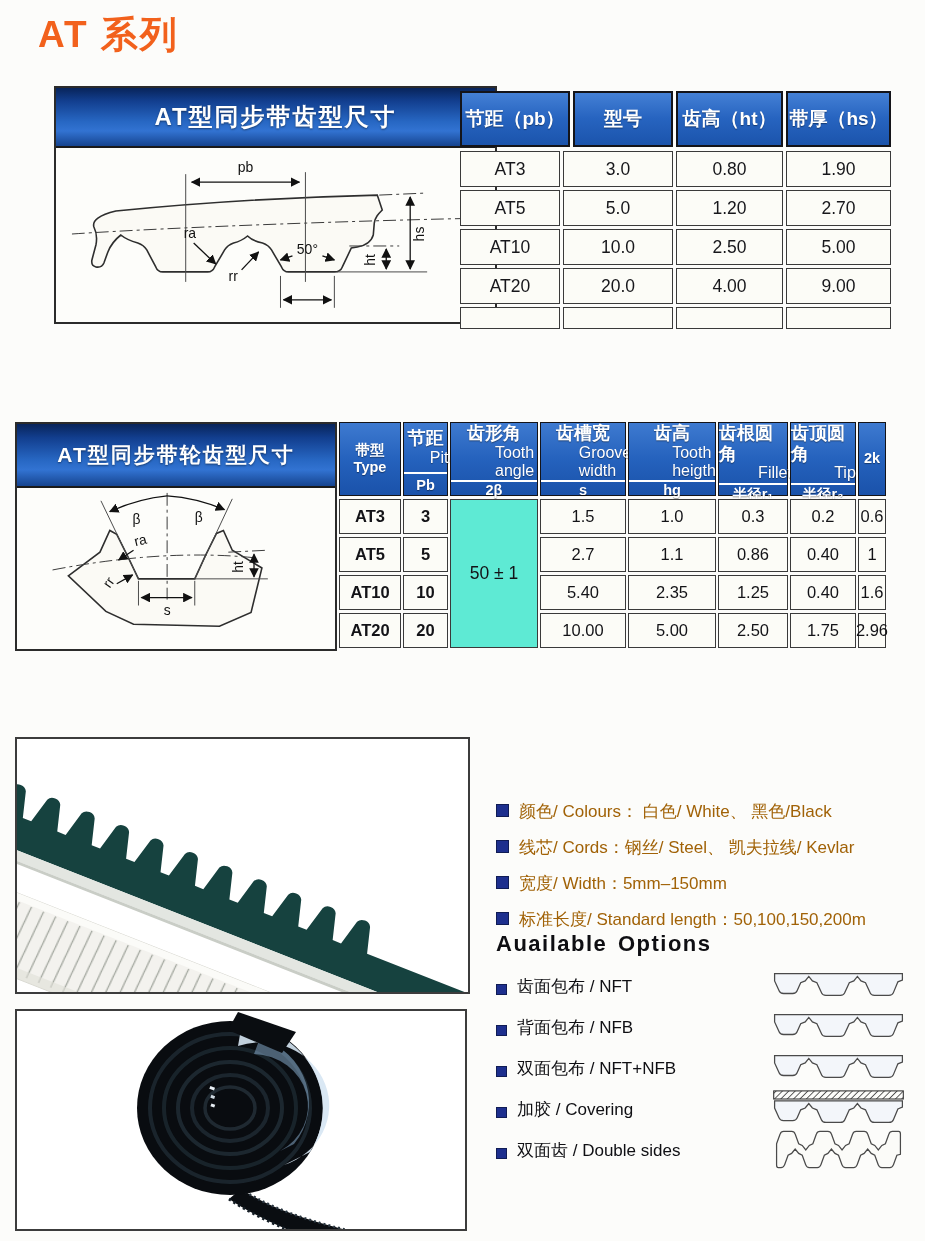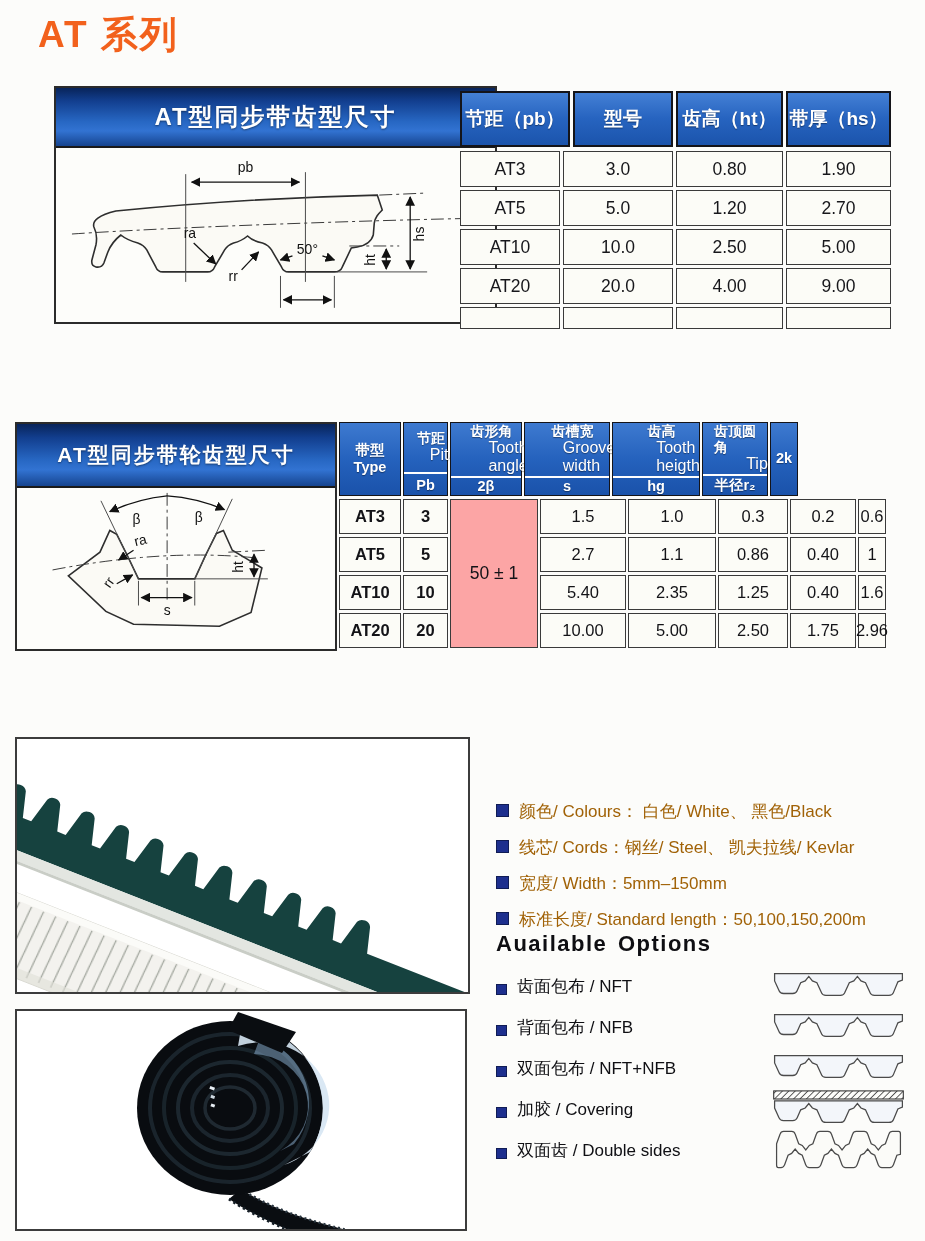--- a/index.html
+++ b/index.html
@@ -44,33 +44,33 @@
   .w0{width:100px}.w1{width:110px}.w2{width:107px}.w3{width:105px}
   
   .t2-right { position:absolute; left:324px; top:0; width:555px; height:229px; }
   .t2-hrow { display:flex; gap:2px; height:74px; }
   .t2-hcol {
     background:linear-gradient(180deg,#3e7ad0 0%,#2562bd 50%,#1a52aa 100%);
     border:1.5px solid #141419; color:#fff; display:flex; flex-direction:column;
     text-shadow:0 1px 1px rgba(0,0,0,.4);
   }
   .t2-sub-top { flex:1; display:flex; flex-direction:column; align-items:center; justify-content:center; line-height:1.15; }
-  .t2-zh { font-size:14px; font-weight:bold;margin-left:11px; }
+  .t2-zh { font-size:18px; font-weight:bold; }
   .t2-en { font-size:16px;margin-left:44px; }
   .t2-sym { height:23px; border-top:2px solid #fff; display:flex; align-items:center; justify-content:center; font-size:14.5px; font-weight:bold; }
   .t2-solid { align-items:center; justify-content:center; font-weight:bold; font-size:14.5px; line-height:1.2; text-align:center; }
   .t2-data { position:relative; margin-top:3px; }
   .t2-drow { display:flex; gap:2px; height:35px; margin-bottom:3px; }
   .t2c { background:#fcfcf7; border:1.5px solid #3a3a3a; display:flex; align-items:center; justify-content:center; font-size:16.5px; color:#131317; }
   .t2c.bold { font-weight:bold; }
   .sp { width:88px; visibility:hidden; }
-  .v0{width:62px}.v1{width:45px}.v2{width:72px}.v3{width:86px}.v4{width:88px}.v5{width:70px}.v6{width:66px}.v7{width:28px}
+  .v0{width:62px}.v1{width:45px}.v2{width:88px}.v3{width:86px}.v4{width:88px}.v5{width:70px}.v6{width:66px}.v7{width:28px}
   .angle-span {
     position:absolute; left:111px; top:0; width:88px; height:149px;
-    background:#fca5a5; border:1.5px solid #3a3a3a; display:flex; align-items:center; justify-content:center;
+    background:#5eead4; border:1.5px solid #3a3a3a; display:flex; align-items:center; justify-content:center;
     font-size:17.5px; color:#131317;
   }
   
   .photo { position:absolute; border:2px solid #3c3c3c; background:#fff; overflow:hidden; }
   
   .specs { position:absolute; left:496px; top:800px; width:425px; }
   .spec-item { display:flex; align-items:flex-start; margin-bottom:13px; }
   .bullet { flex:none; width:13px; height:13px; background:#1d2f8e; margin:4px 10px 0 0; border:1px solid #101c55; }
   .bullet.sm { width:11px; height:11px; margin-top:5px; }
   .spec-text { font-size:17px; color:#a16207; }
@@ -231,20 +231,27 @@
             </div>
           <div class="t2-sym">s</div>
         </div>
         <div class="t2-hcol v4">
           <div class="t2-sub-top">
               <span class="t2-zh">齿高</span>
               <span class="t2-en">Tooth heigth</span>
             </div>
           <div class="t2-sym">hg</div>
         </div>
+        <div class="t2-hcol v5">
+          <div class="t2-sub-top">
+              <span class="t2-zh">齿根圆角</span>
+              <span class="t2-en">Fillet</span>
+            </div>
+          <div class="t2-sym">半径r₁</div>
+        </div>
         <div class="t2-hcol v6">
           <div class="t2-sub-top">
               <span class="t2-zh">齿顶圆角</span>
               <span class="t2-en">Tip</span>
             </div>
           <div class="t2-sym">半径r₂</div>
         </div>
         <div class="t2-hcol t2-solid v7">
           <span>2k</span>
         </div>

